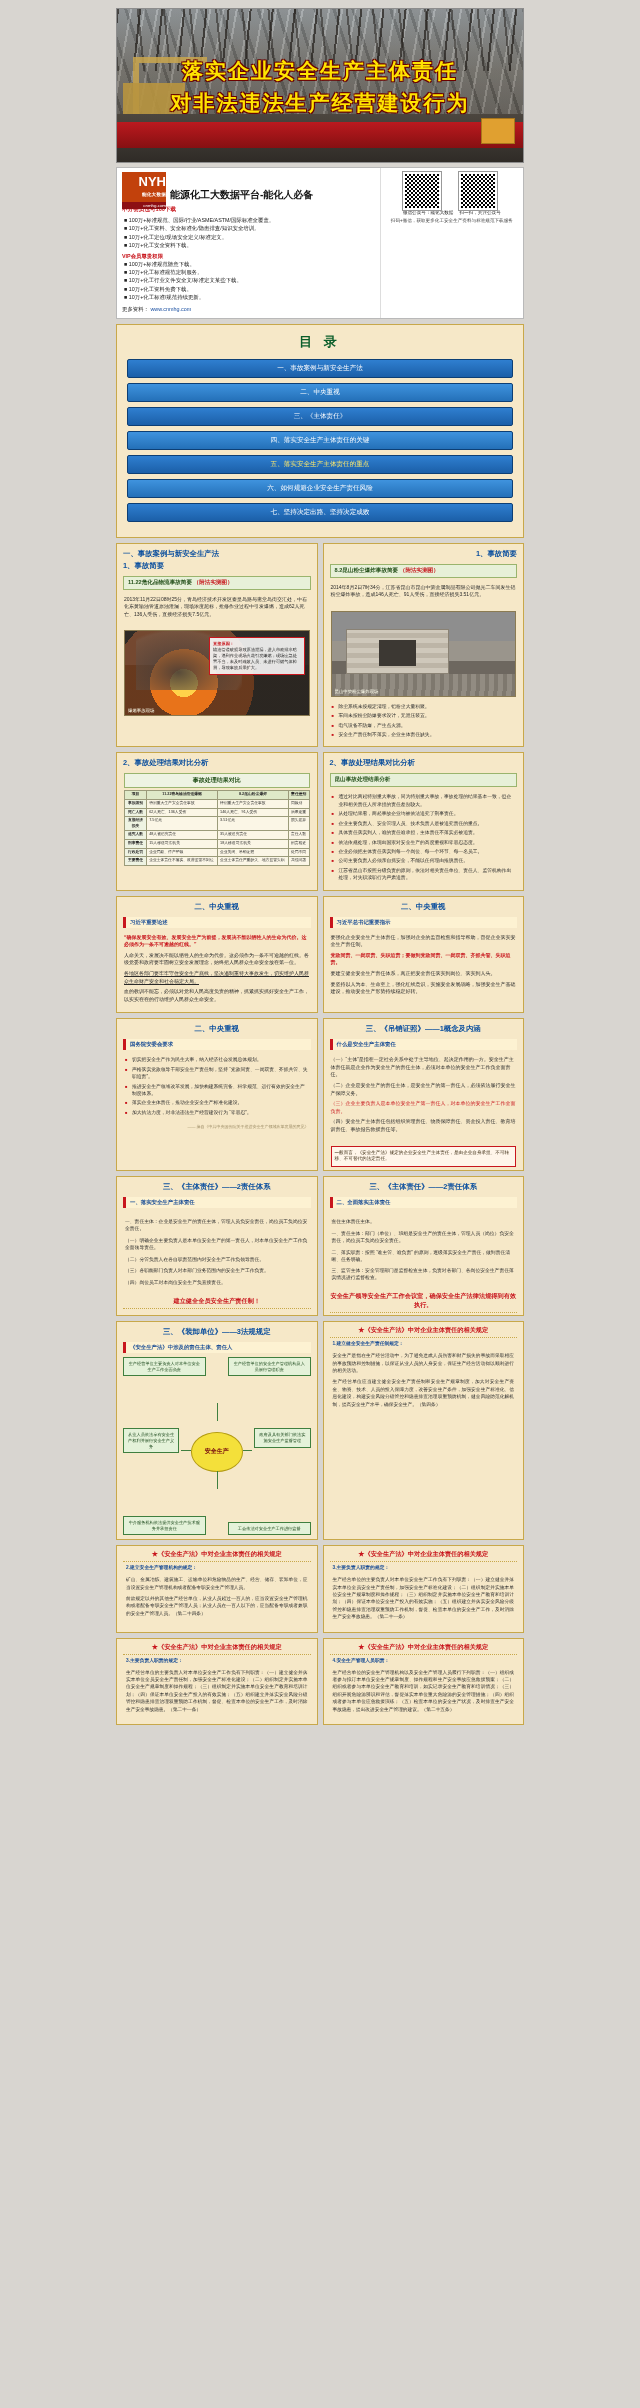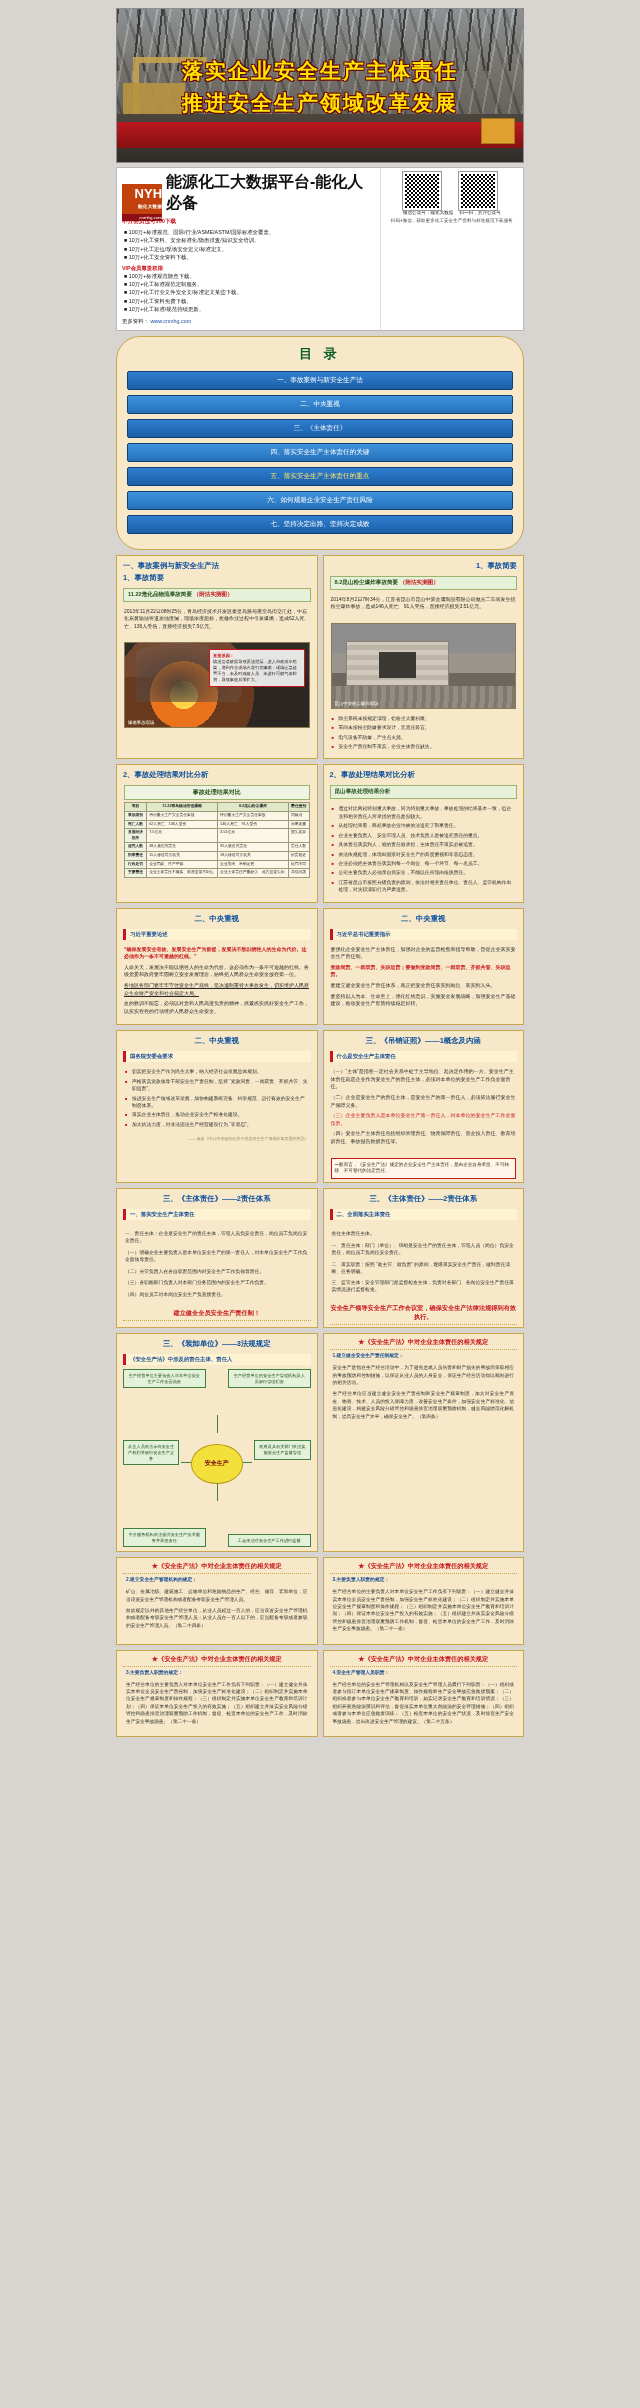--- a/index.html
+++ b/index.html
@@ -112,21 +112,21 @@
     font-weight: bold; font-size: 13px; text-align: right; line-height: 20px;
     position: relative;
   }
   .promo .logo small {
     display: block; font-size: 4.6px; line-height: 6px; letter-spacing: .2px;
   }
   .promo .logo .url {
     position: absolute; left: 0; right: 0; bottom: -7px;
     background: #8d0f14; font-size: 4.4px; line-height: 7px; font-weight: normal;
   }
-  .promo .ptitle { font-size: 16px; font-weight: bold; color: #111; }
+  .promo .ptitle { font-size: 10px; font-weight: bold; color: #111; }
   .promo .subtitle { color: #c8161d; font-size: 5.6px; font-weight: bold; margin: 4px 0 2px; }
   .promo ul { margin: 0; padding: 0 0 0 2px; list-style: none; }
   .promo li { line-height: 8.4px; white-space: nowrap; }
   .promo .vip { color: #c8161d; font-weight: bold; margin-top: 3px; }
   .promo .more { margin-top: 4px; font-size: 5.4px; }
   .promo .more .link { color: #1a4fa0; }
   .promo .right {
     width: 144px; padding: 4px; border-left: 1px solid #ddd;
     display: flex; flex-direction: column; align-items: center; gap: 2px;
   }
@@ -136,21 +136,21 @@
     width: 38px; height: 38px;
     background:
       repeating-linear-gradient(0deg, #000 0 2px, #fff 2px 4px),
       repeating-linear-gradient(90deg, #000 0 2px, #fff 2px 4px);
     background-blend-mode: difference;
     border: 2px solid #fff; outline: 1px solid #999;
   }
   .promo .note { font-size: 4.6px; color: #444; text-align: center; line-height: 7px; }
 
   
-  .catalog { padding: 8px 10px 10px; border-radius: 24px; }
+  .catalog { padding: 8px 10px 10px; }
   .catalog h3 {
     margin: 0 0 8px 0; text-align: center; color: #0b5e2a;
     font-size: 13px; letter-spacing: 4px; font-weight: bold;
   }
   .catalog .item {
     background: linear-gradient(#2f7fd0, #1b5fa8);
     color: #fff; font-size: 6.6px; text-align: center;
     padding: 4px 2px; margin-bottom: 5px;
     border: 1px solid #0d3f75;
     border-radius: 2px;
@@ -280,21 +280,21 @@
 
   <div class="hero">
     <div class="roof"></div>
     <div class="beams"></div>
     <div class="crane"></div>
     <div class="crane-body"></div>
     <div class="ground"></div>
     <div class="redband"></div>
     <div class="titlebox">
       <h1>落实企业安全生产主体责任</h1>
-      <h2>推进安全生产领域改革发展</h2>
+      <h2>对非法违法生产经营建设行为</h2>
     </div>
     <div class="tag"></div>
   </div>
 
   <div class="promo">
     <div class="left">
       <div class="logo-row">
         <div class="logo">
           <span>NYH</span>
           <small>能化大数据</small>

